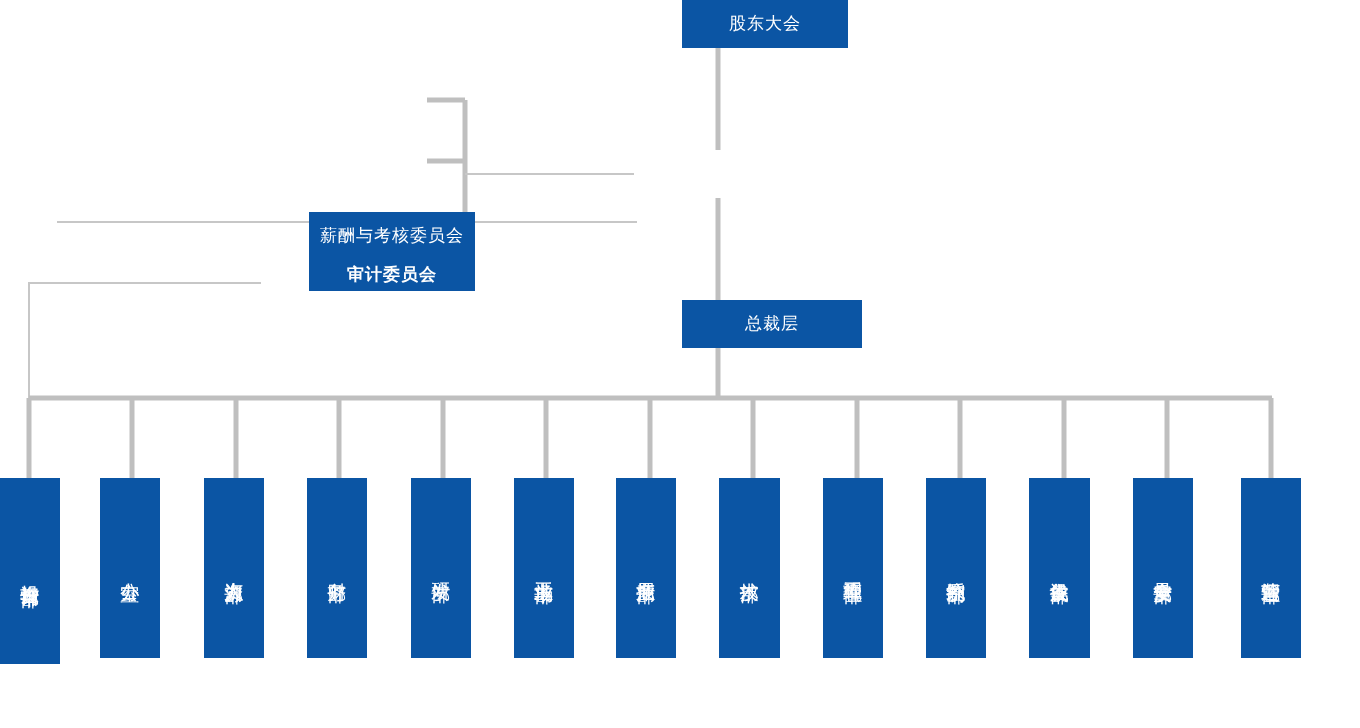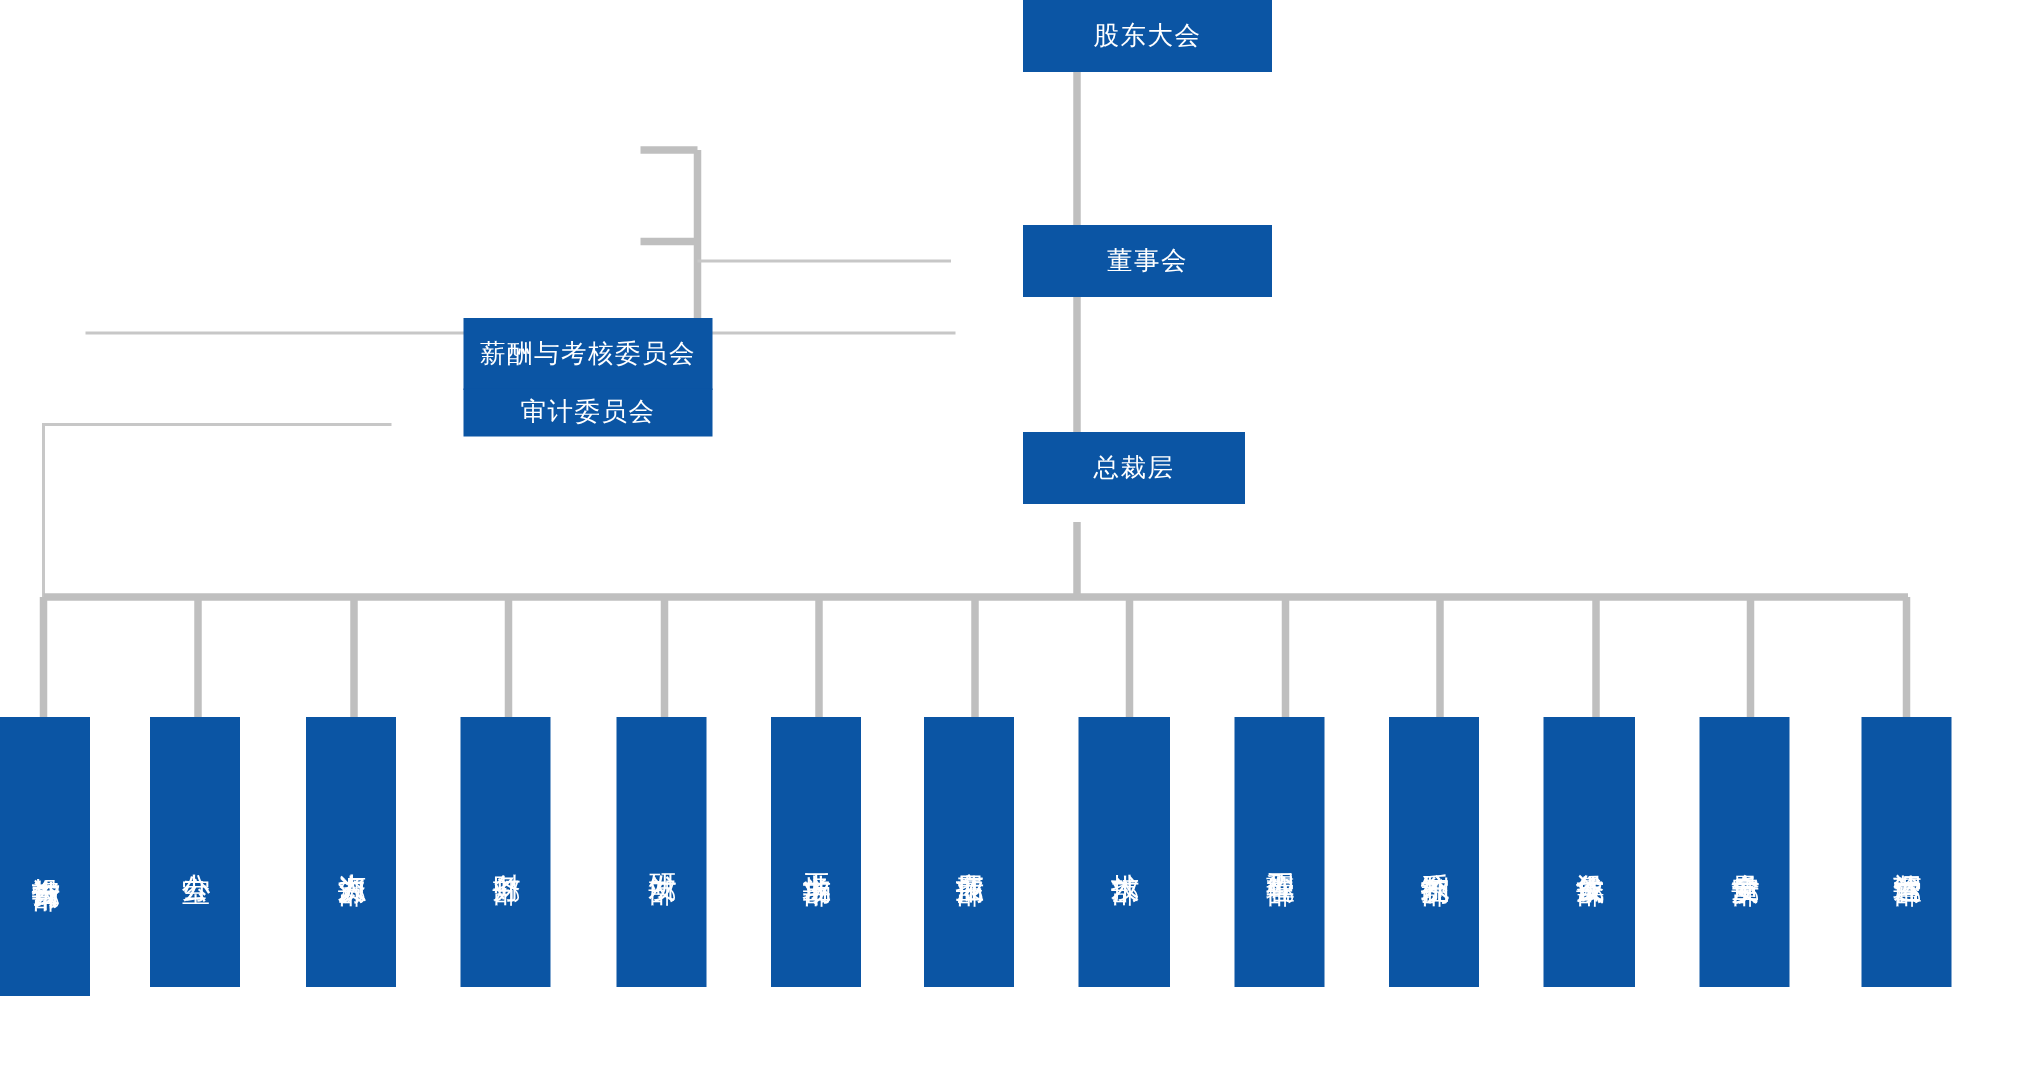--- a/index.html
+++ b/index.html
@@ -98,35 +98,32 @@
       <path d="M1064,398 L1064,478"></path>
       <path d="M1167,398 L1167,478"></path>
       <path d="M1271,398 L1271,478"></path>
     </g>
   </svg>
 
   <div class="node horiz" style="left:634px; top:0px; width:166px; height:48px;">
     <span class="node-label">股东大会</span>
   </div>
 
-  <div class="node horiz" style="left:634px; top:150px; width:166px; height:48px;">
-    <span class="node-label">董事会</span>
-  </div>
 
-  <div class="node horiz" style="left:634px; top:288px; width:148px; height:48px;">
+  <div class="node horiz" style="left:634px; top:300px; width:180px; height:48px;">
     <span class="node-label">总裁层</span>
   </div>
 
 
 
   <div class="node horiz" style="left:261px; top:212px; width:166px; height:48px;">
     <span class="node-label">薪酬与考核委员会</span>
   </div>
 
-  <div class="node horiz" style="left:261px; top:259px; width:166px; height:32px;">
+  <div class="node horiz" style="left:261px; top:259px; width:166px; height:32px;font-weight:bold;">
     <span class="node-label">审计委员会</span>
   </div>
 
   <div class="node vert" style="left:0px; top:478px; width:60px; height:186px;">
     <span class="node-label">投资与审计部</span>
   </div>
 
   <div class="node vert" style="left:100px; top:478px; width:60px; height:180px;">
     <span class="node-label">办公室</span>
   </div>

